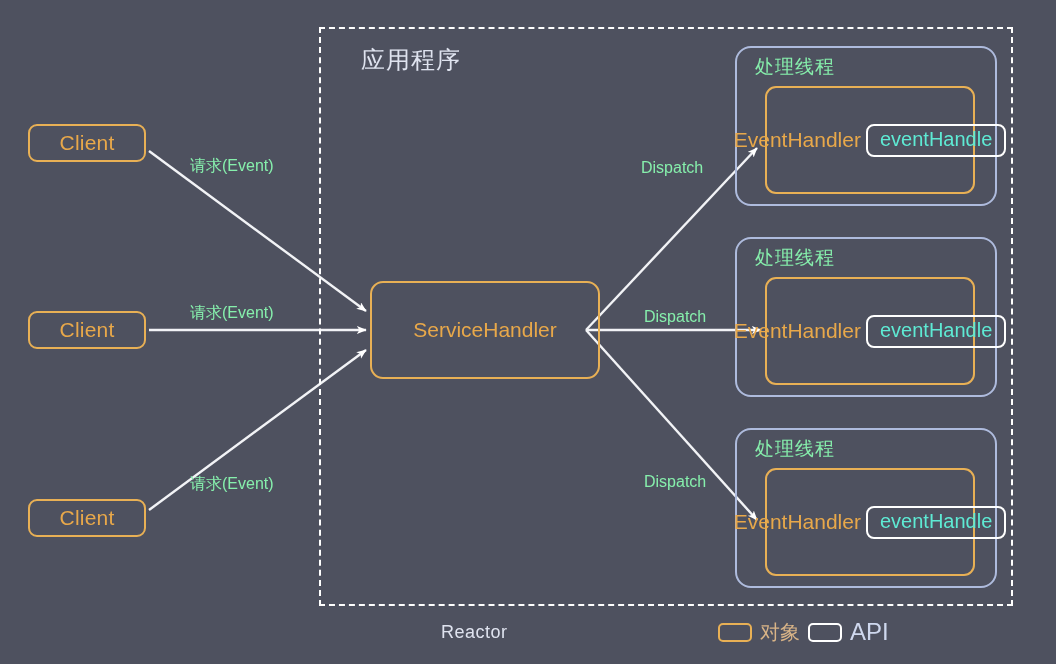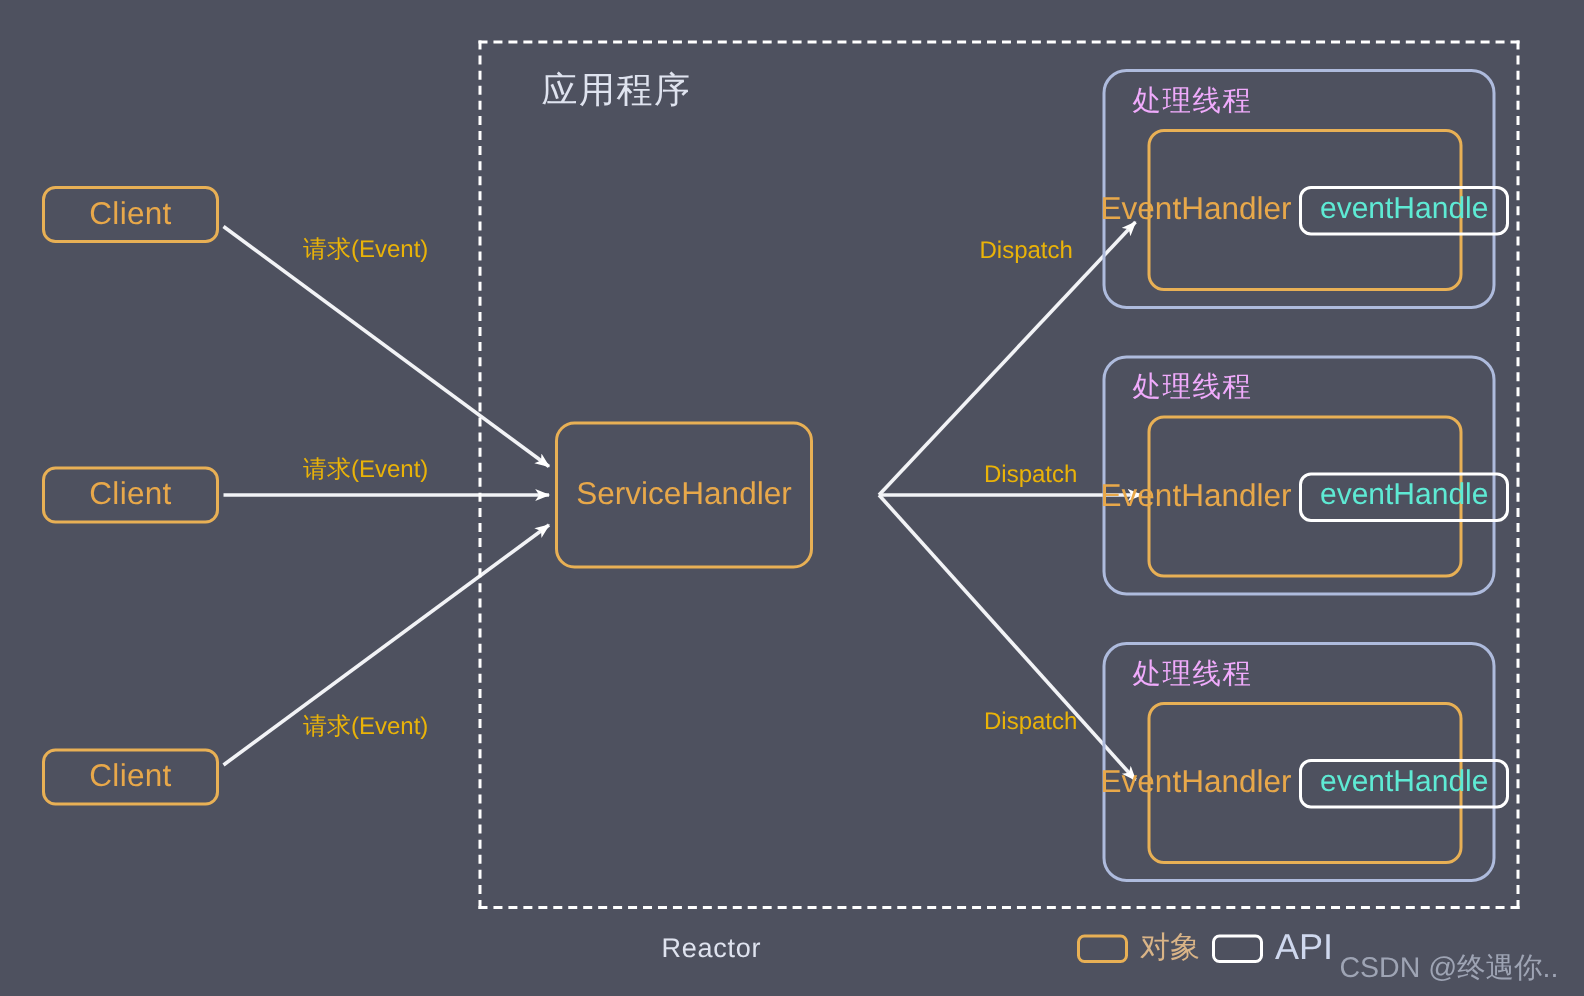--- a/index.html
+++ b/index.html
@@ -80,45 +80,44 @@
   }
   
   .thread-box {
     border: 2.5px solid #aebbdd;
     border-radius: 16px;
   }
   .thread-label {
     position: absolute;
     left: 18px;
     top: 6px;
-    color: #f0abfc;
+    color: #86efac;
     font-size: 19px;
     letter-spacing: 1px;
   }
   .handler-box {
     position: absolute;
     border: 2.5px solid #e8b055;
     border-radius: 11px;
     display: flex;
     flex-direction: row;
     align-items: center;
     justify-content: center;
     gap: 5px;
   }
   .handler-title {
     color: #e8a84a;
     font-size: 21px;
   }
   
   .edge-label {
     position: absolute;
-    color: #eab308;
+    color: #86efac;
     font-size: 16px;
     white-space: nowrap;
-    margin-left: 12px;
   }
   .edge-label.cn {
     font-size: 16px;
   }
   
   .reactor-label {
     position: absolute;
     color: #dfe3ef;
     font-size: 18px;
     letter-spacing: .5px;
@@ -189,21 +188,21 @@
     <span>Client</span>
   </div>
   <div class="node client-box" style="left:28px; top:499px; width:118px; height:38px;">
     <span>Client</span>
   </div>
 
   <div class="edge-label cn" style="left:190px; top:156px;">请求(Event)</div>
   <div class="edge-label cn" style="left:190px; top:303px;">请求(Event)</div>
   <div class="edge-label cn" style="left:190px; top:474px;">请求(Event)</div>
 
-  <div class="node service-box" style="left:370px; top:281px; width:172px; height:98px;text-align:center;">
+  <div class="node service-box" style="left:370px; top:281px; width:230px; height:98px;text-align:center;">
     <div class="service-title">ServiceHandler</div>
   </div>
 
   <div class="edge-label" style="left:641px; top:159px;">Dispatch</div>
   <div class="edge-label" style="left:644px; top:308px;">Dispatch</div>
   <div class="edge-label" style="left:644px; top:473px;">Dispatch</div>
 
   <div class="node thread-box" style="left:735px; top:46px; width:262px; height:160px;">
     <div class="thread-label">处理线程</div>
     <div class="handler-box" style="left:28px; top:38px; width:206px; height:104px;">
@@ -230,15 +229,14 @@
 
   <div class="reactor-label" style="left:441px; top:622px;">Reactor</div>
 
   <div class="legend" style="left:718px; top:622px;">
     <span class="legend-swatch obj"></span>
     <span class="legend-text-obj">对象</span>
     <span class="legend-swatch api"></span>
     <span class="legend-text-api">API</span>
   </div>
 
-  <div class="watermark" style="left:893px; top:632px;">CSDN @终遇你..</div>
 
 </div>
 
 </body></html>

